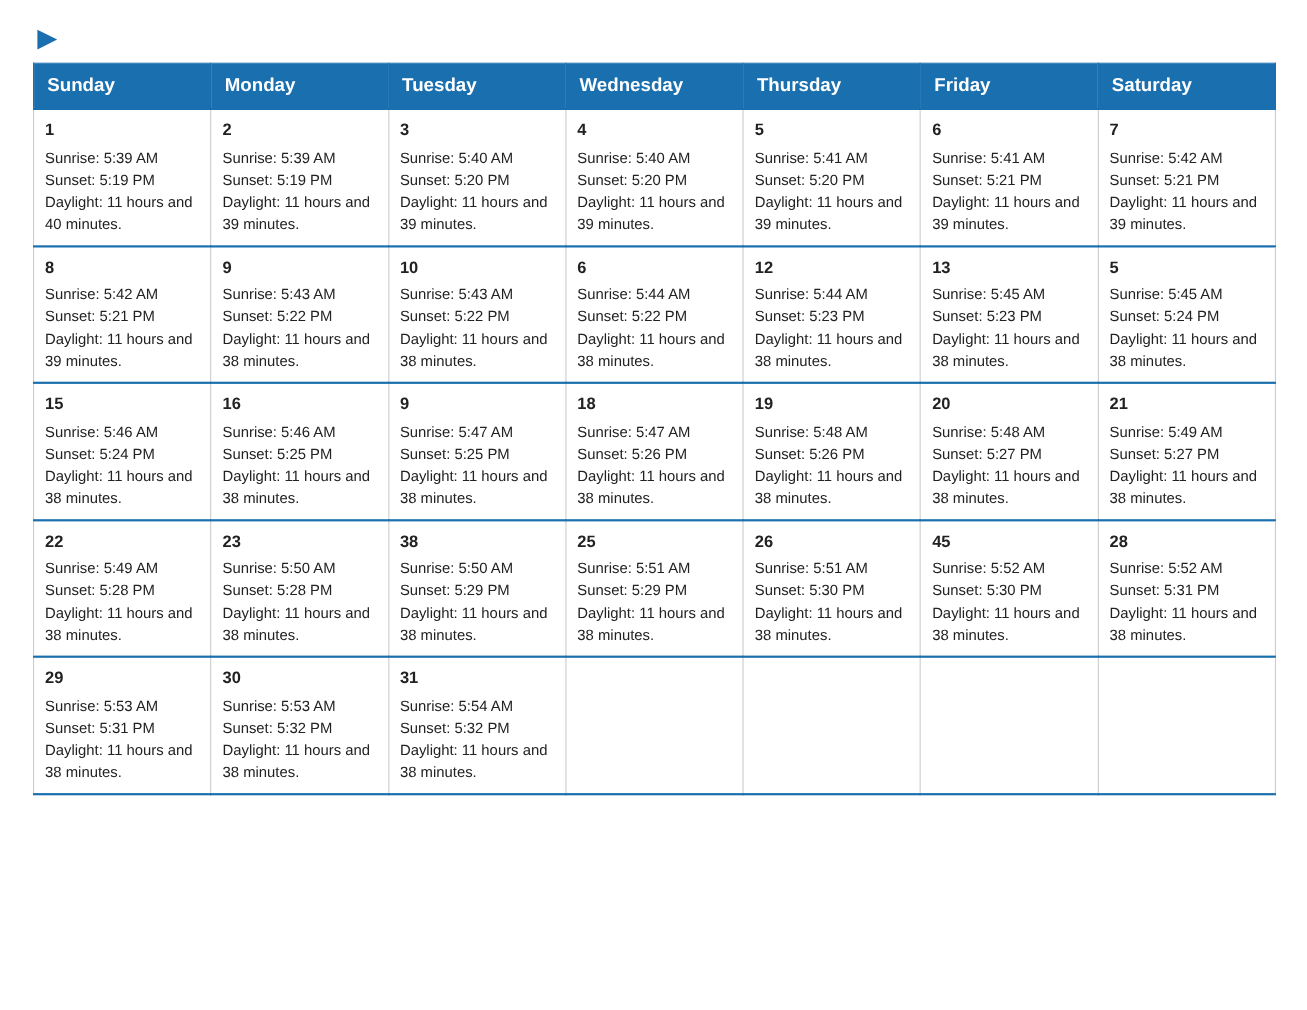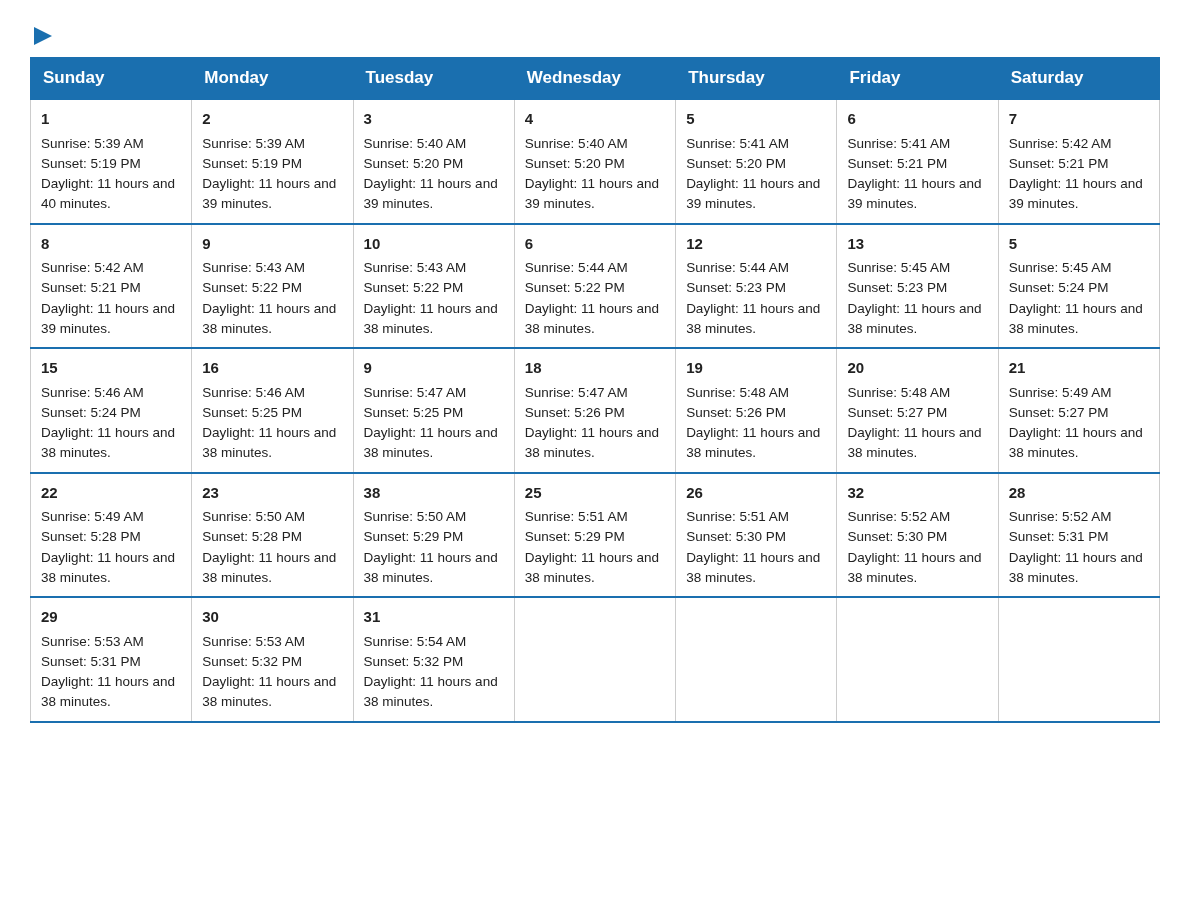--- a/index.html
+++ b/index.html
@@ -149,21 +149,21 @@
           <td><span class="day-num">19</span>Sunrise: 5:48 AM<br>Sunset: 5:26 PM<br>Daylight: 11 hours and 38 minutes.</td>
           <td><span class="day-num">20</span>Sunrise: 5:48 AM<br>Sunset: 5:27 PM<br>Daylight: 11 hours and 38 minutes.</td>
           <td><span class="day-num">21</span>Sunrise: 5:49 AM<br>Sunset: 5:27 PM<br>Daylight: 11 hours and 38 minutes.</td>
         </tr>
         <tr>
           <td><span class="day-num">22</span>Sunrise: 5:49 AM<br>Sunset: 5:28 PM<br>Daylight: 11 hours and 38 minutes.</td>
           <td><span class="day-num">23</span>Sunrise: 5:50 AM<br>Sunset: 5:28 PM<br>Daylight: 11 hours and 38 minutes.</td>
           <td><span class="day-num">38</span>Sunrise: 5:50 AM<br>Sunset: 5:29 PM<br>Daylight: 11 hours and 38 minutes.</td>
           <td><span class="day-num">25</span>Sunrise: 5:51 AM<br>Sunset: 5:29 PM<br>Daylight: 11 hours and 38 minutes.</td>
           <td><span class="day-num">26</span>Sunrise: 5:51 AM<br>Sunset: 5:30 PM<br>Daylight: 11 hours and 38 minutes.</td>
-          <td><span class="day-num">32</span>Sunrise: 5:52 AM<br>Sunset: 5:30 PM<br>Daylight: 11 hours and 38 minutes.</td>
+          <td><span class="day-num">45</span>Sunrise: 5:52 AM<br>Sunset: 5:30 PM<br>Daylight: 11 hours and 38 minutes.</td>
           <td><span class="day-num">28</span>Sunrise: 5:52 AM<br>Sunset: 5:31 PM<br>Daylight: 11 hours and 38 minutes.</td>
         </tr>
         <tr>
           <td><span class="day-num">29</span>Sunrise: 5:53 AM<br>Sunset: 5:31 PM<br>Daylight: 11 hours and 38 minutes.</td>
           <td><span class="day-num">30</span>Sunrise: 5:53 AM<br>Sunset: 5:32 PM<br>Daylight: 11 hours and 38 minutes.</td>
           <td><span class="day-num">31</span>Sunrise: 5:54 AM<br>Sunset: 5:32 PM<br>Daylight: 11 hours and 38 minutes.</td>
           <td class="empty-cell"></td>
           <td class="empty-cell"></td>
           <td class="empty-cell"></td>
           <td class="empty-cell"></td>

